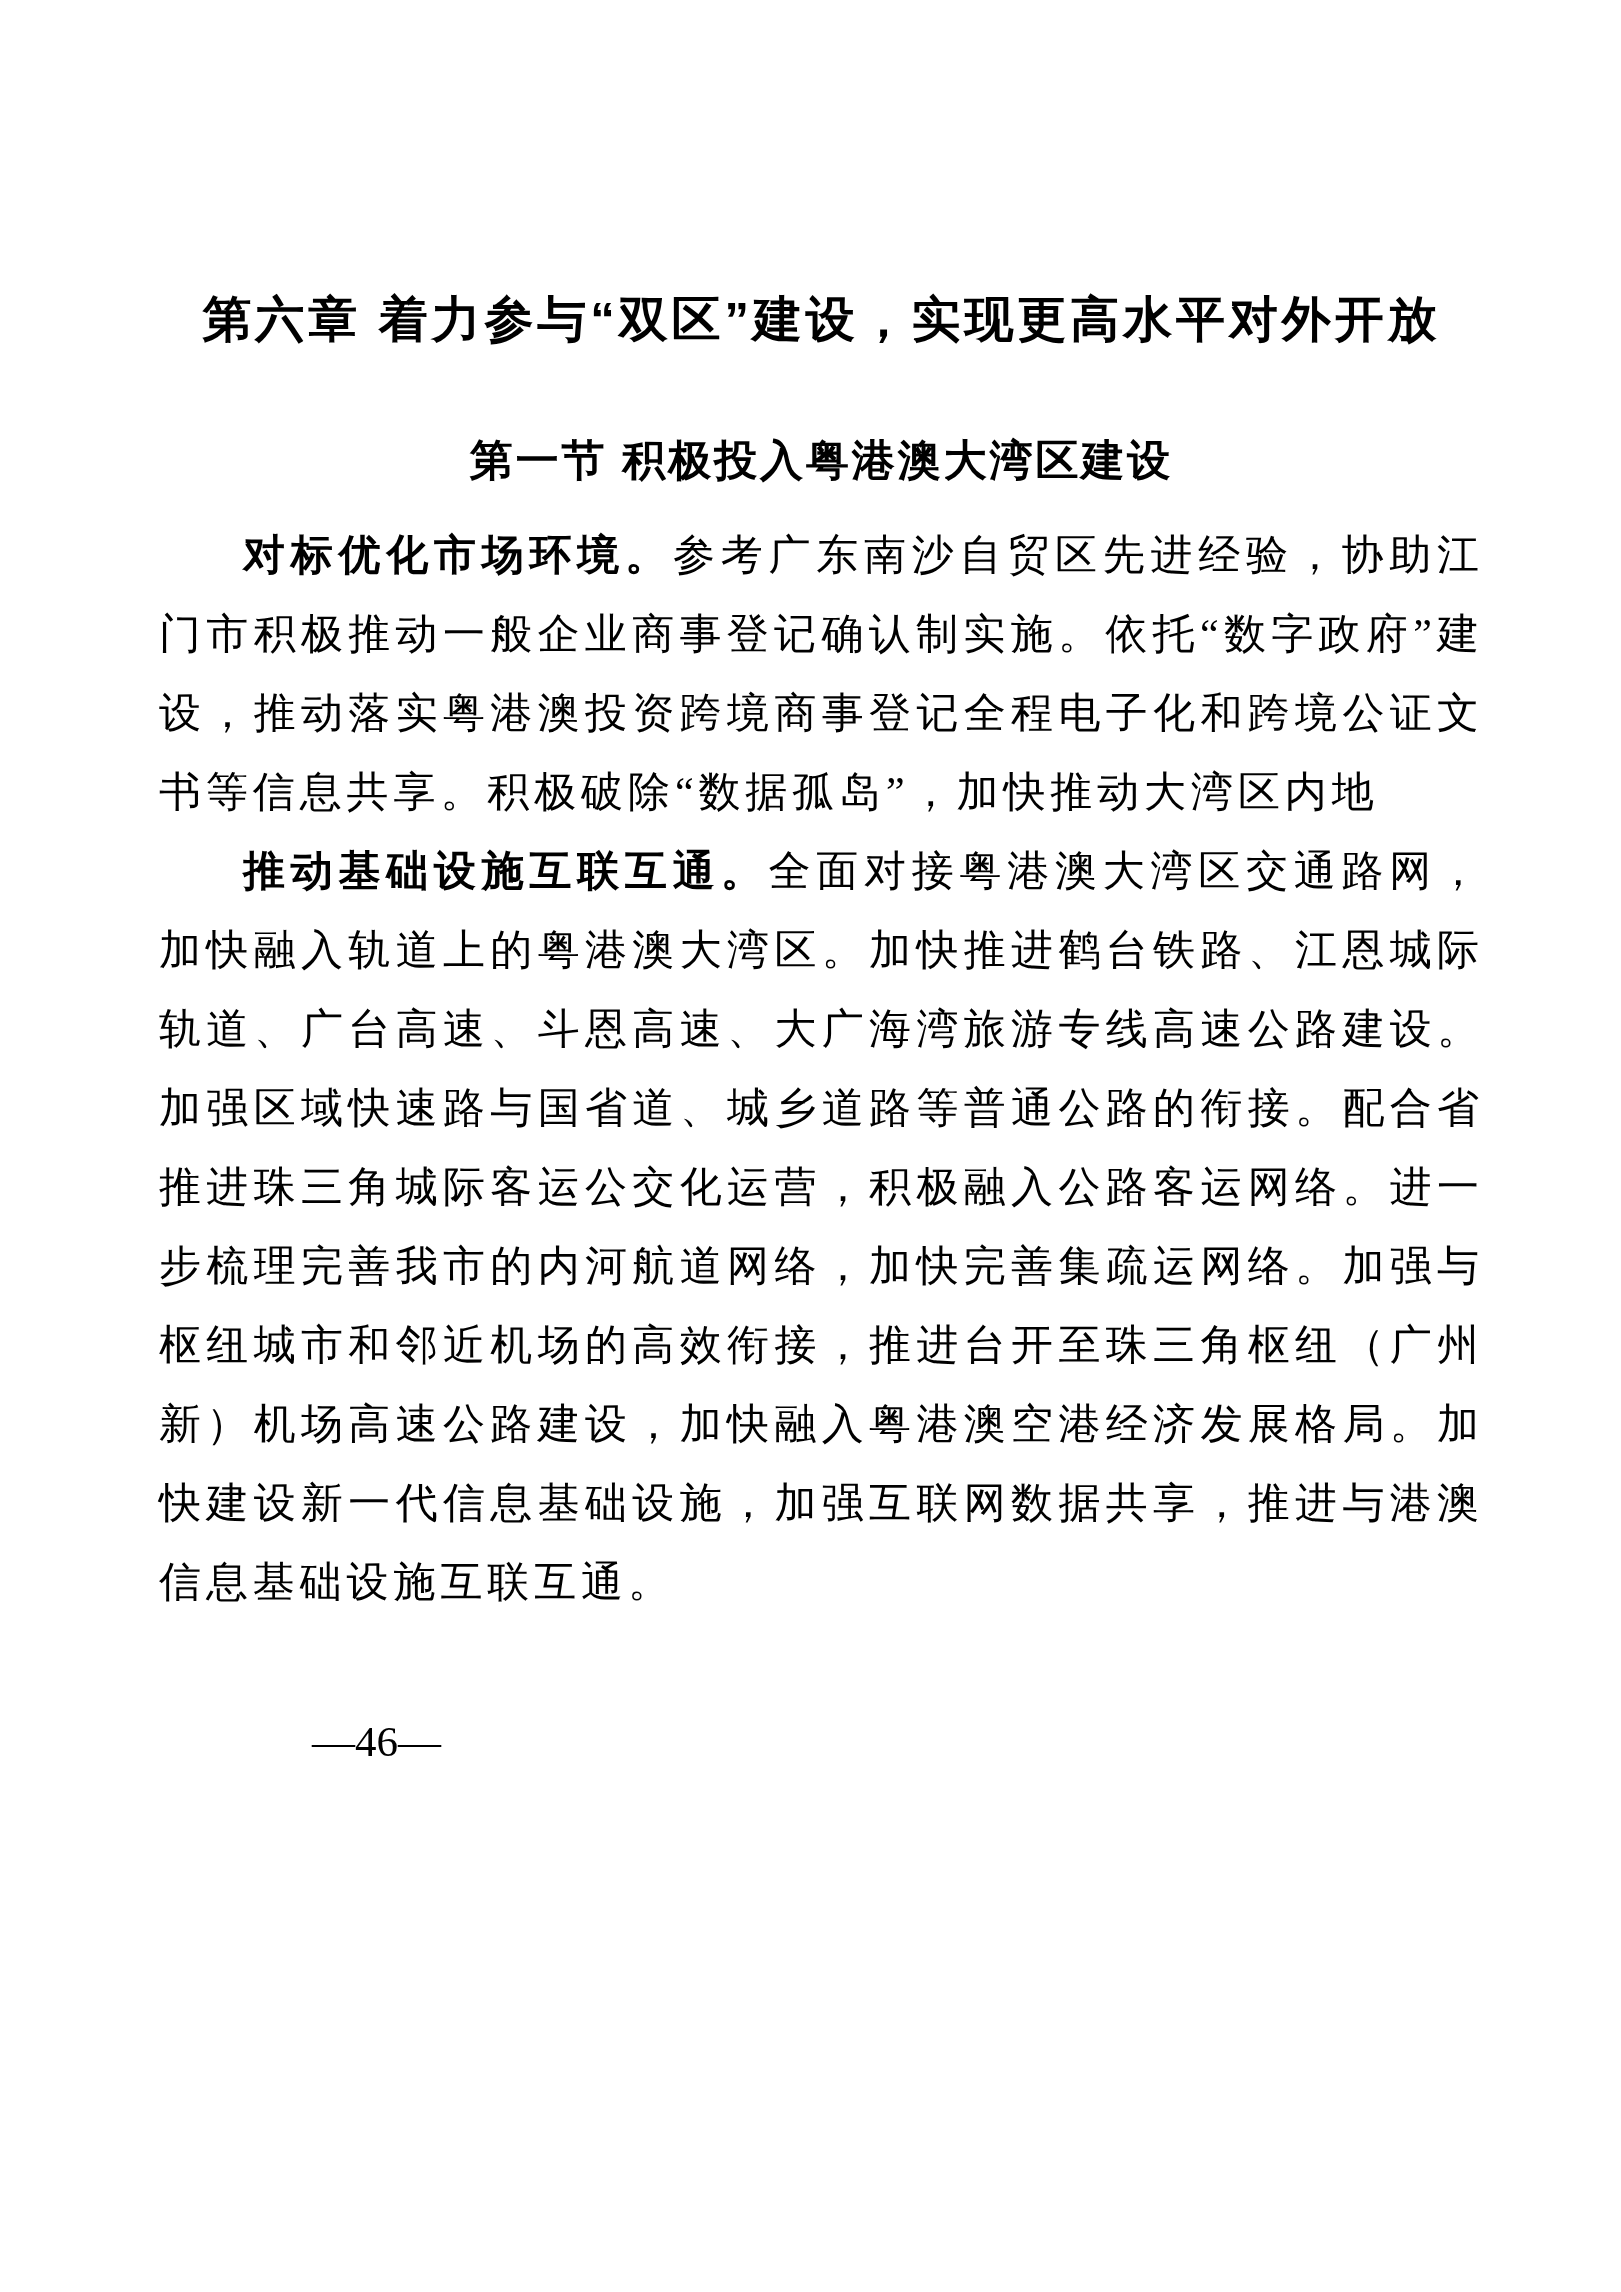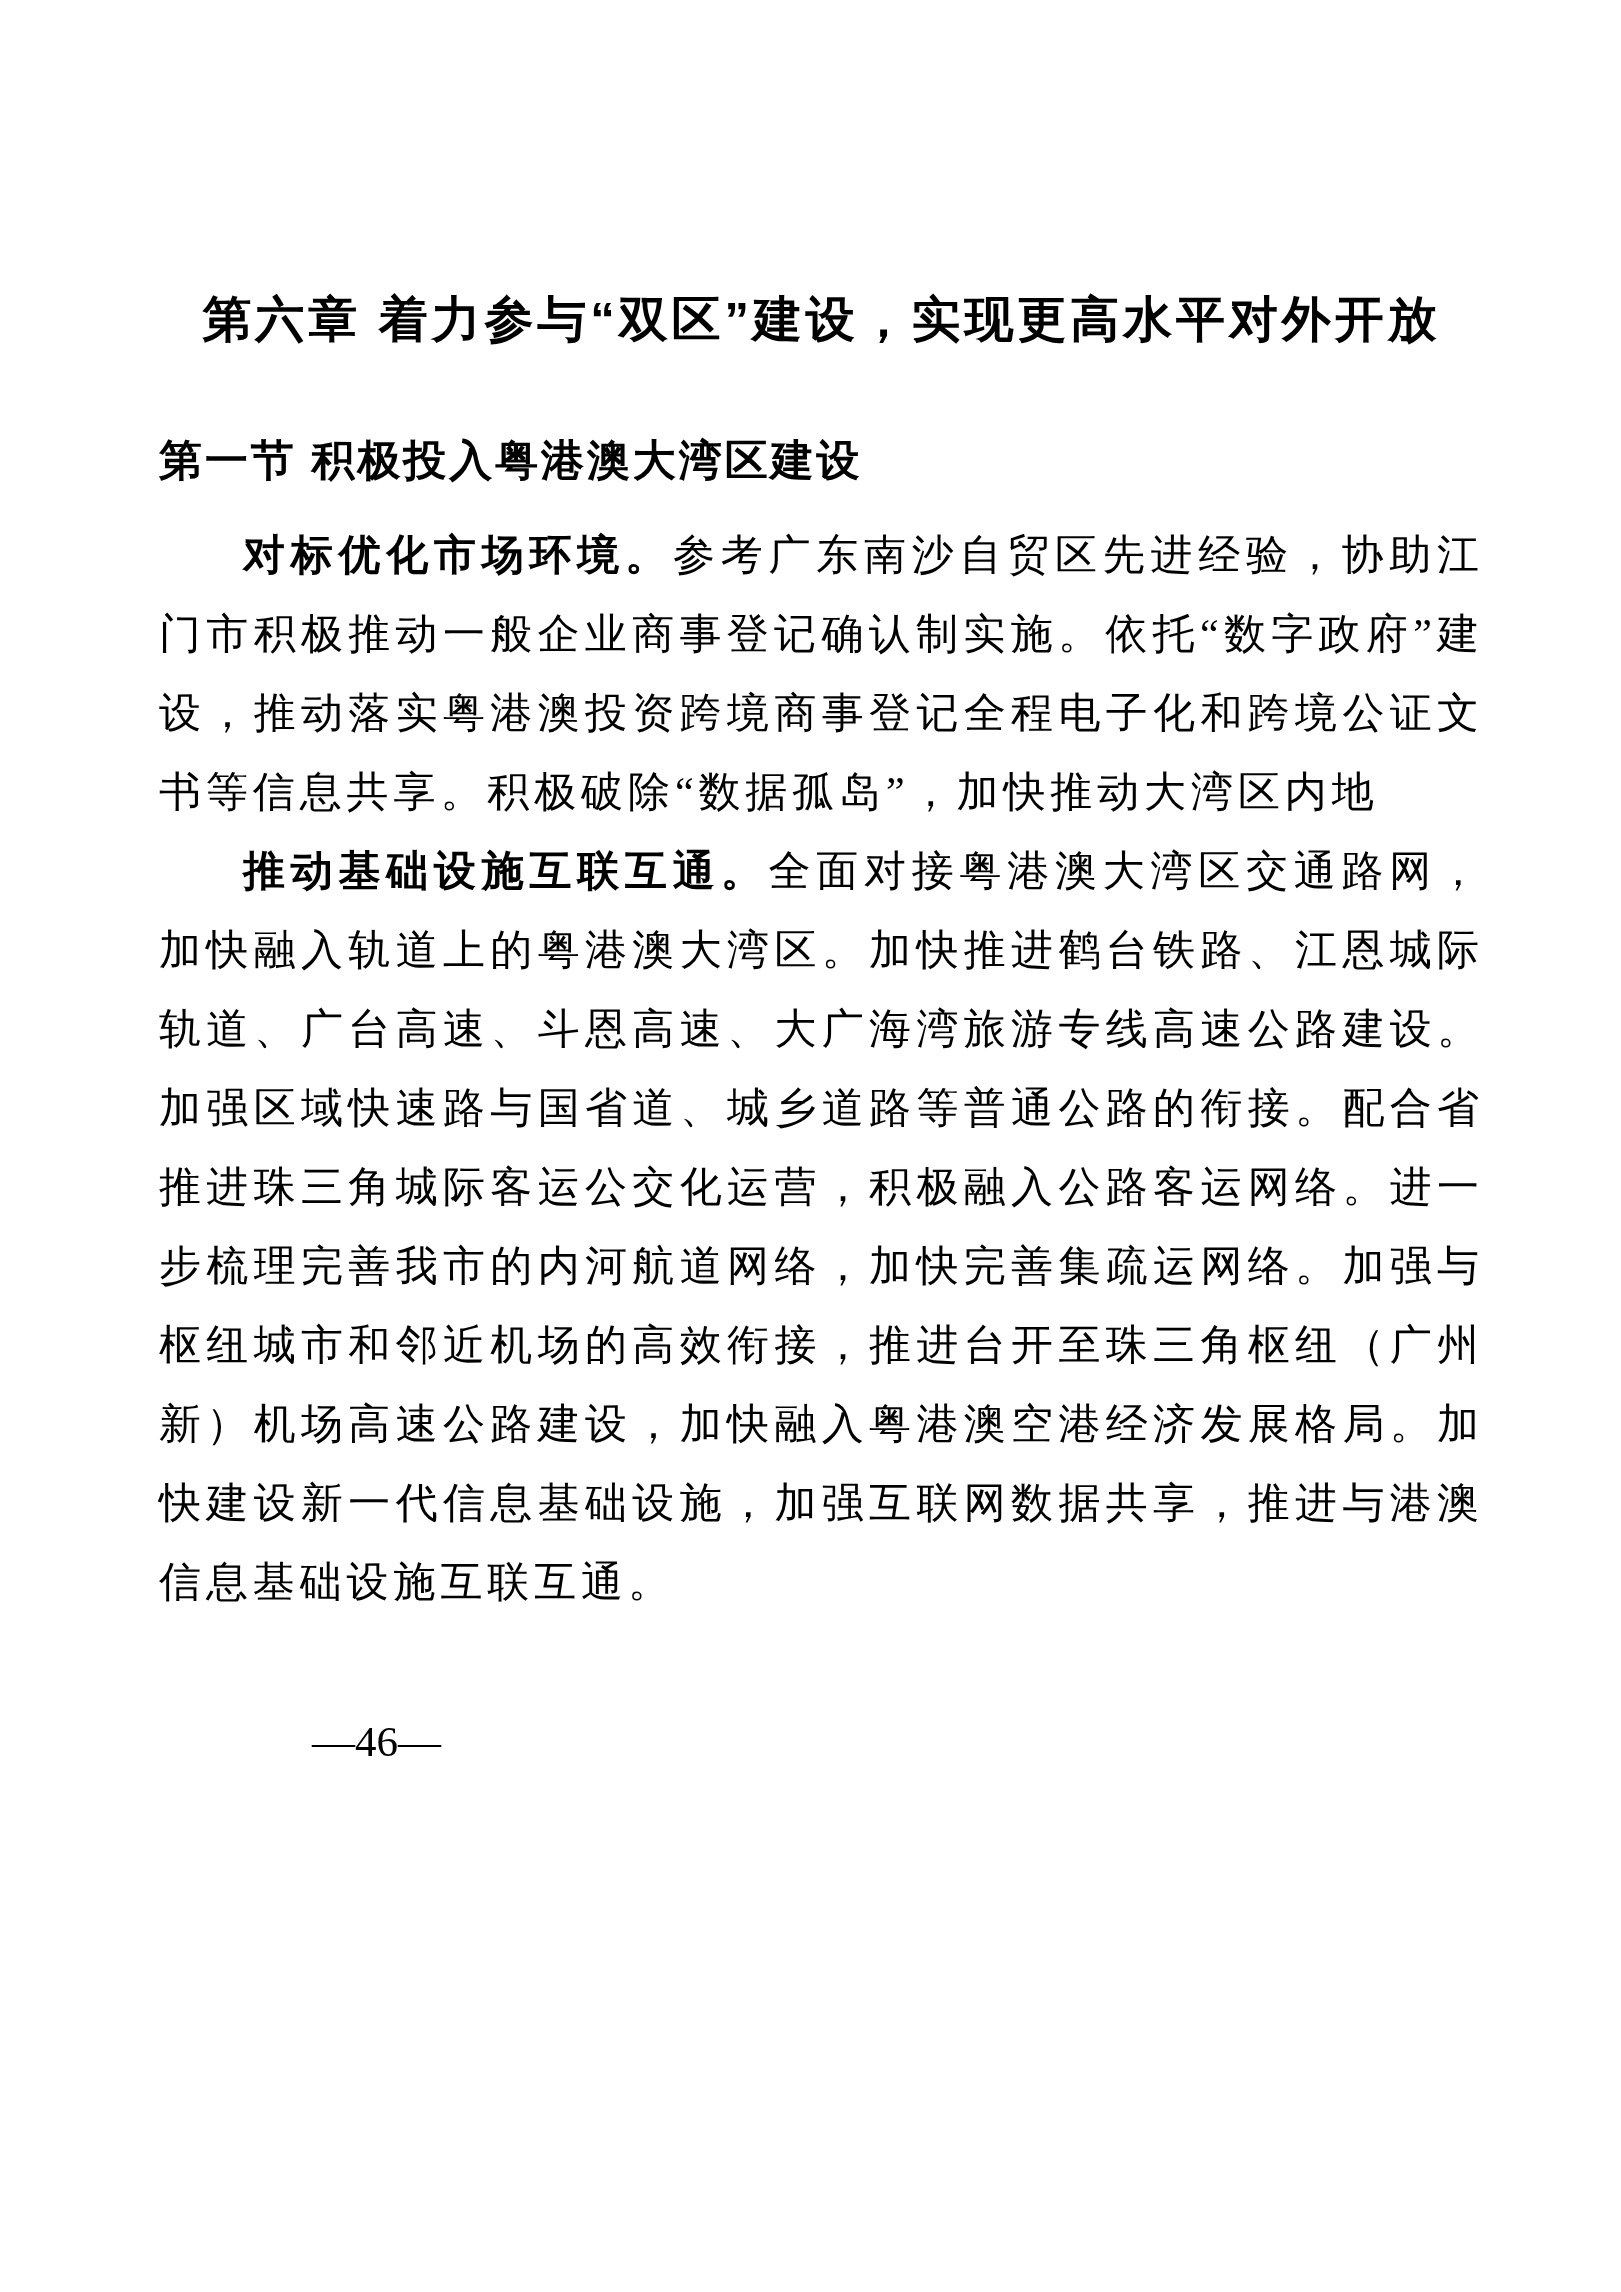--- a/index.html
+++ b/index.html
@@ -41,20 +41,21 @@
     margin: 0;
   }
   .indent {
     text-indent: 2em;
   }
   .section-title {
     font-family: "Liberation Sans", sans-serif;
     font-weight: bold;
     font-size: 43px;
     line-height: 59px;
+    text-align: center;
     letter-spacing: 2.9px;
     margin: 39px 0 25.5px 0;
   }
   .lead {
     font-family: "Liberation Serif", serif;
     font-weight: bold;
   }
   .page-number {
     font-family: "Liberation Serif", serif;
     font-size: 43px;

